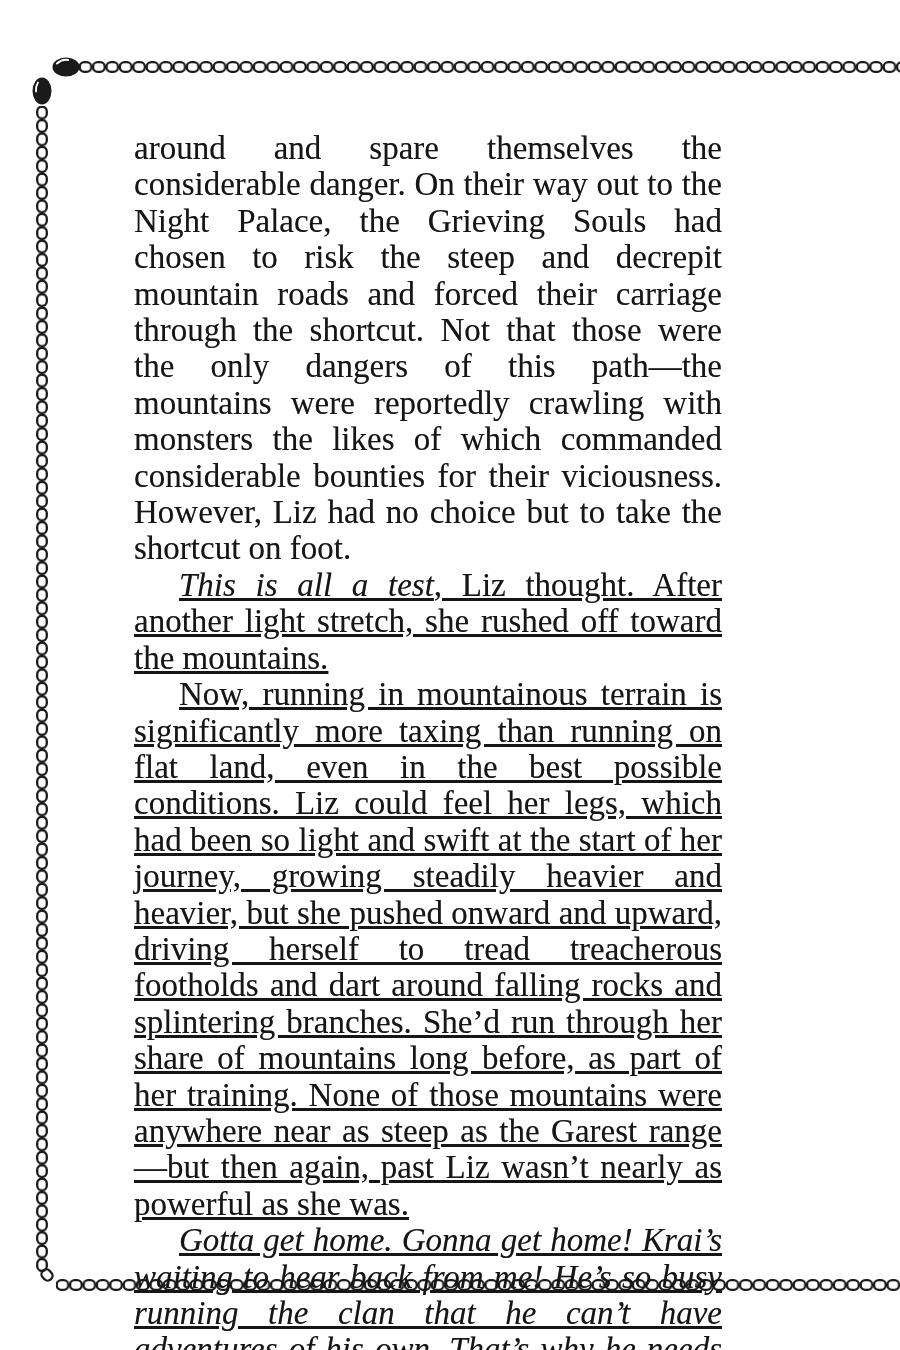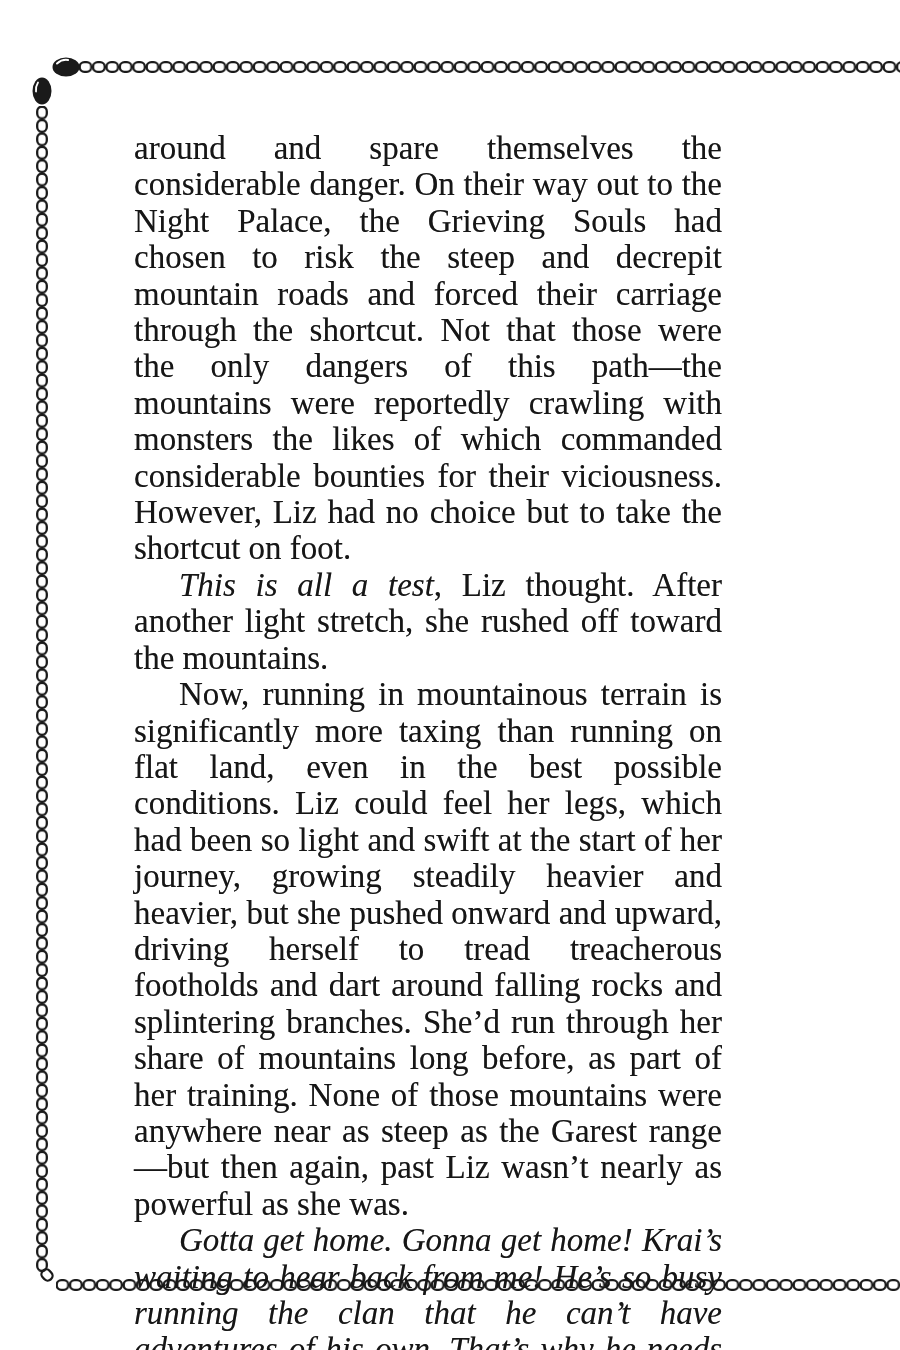--- a/index.html
+++ b/index.html
@@ -36,20 +36,21 @@
     line-height: 36.4px;
     text-align: justify;
     text-shadow: 0 0 0.6px rgba(22,22,22,0.45);
   }
   .para {
     margin: 0;
     padding: 0;
   }
   .para.indented {
     text-indent: 45px;
+    text-decoration: underline;
   }
   .para em {
     font-style: italic;
   }
 </style>
 </head>
 <body>
 
 <div class="page">
 

